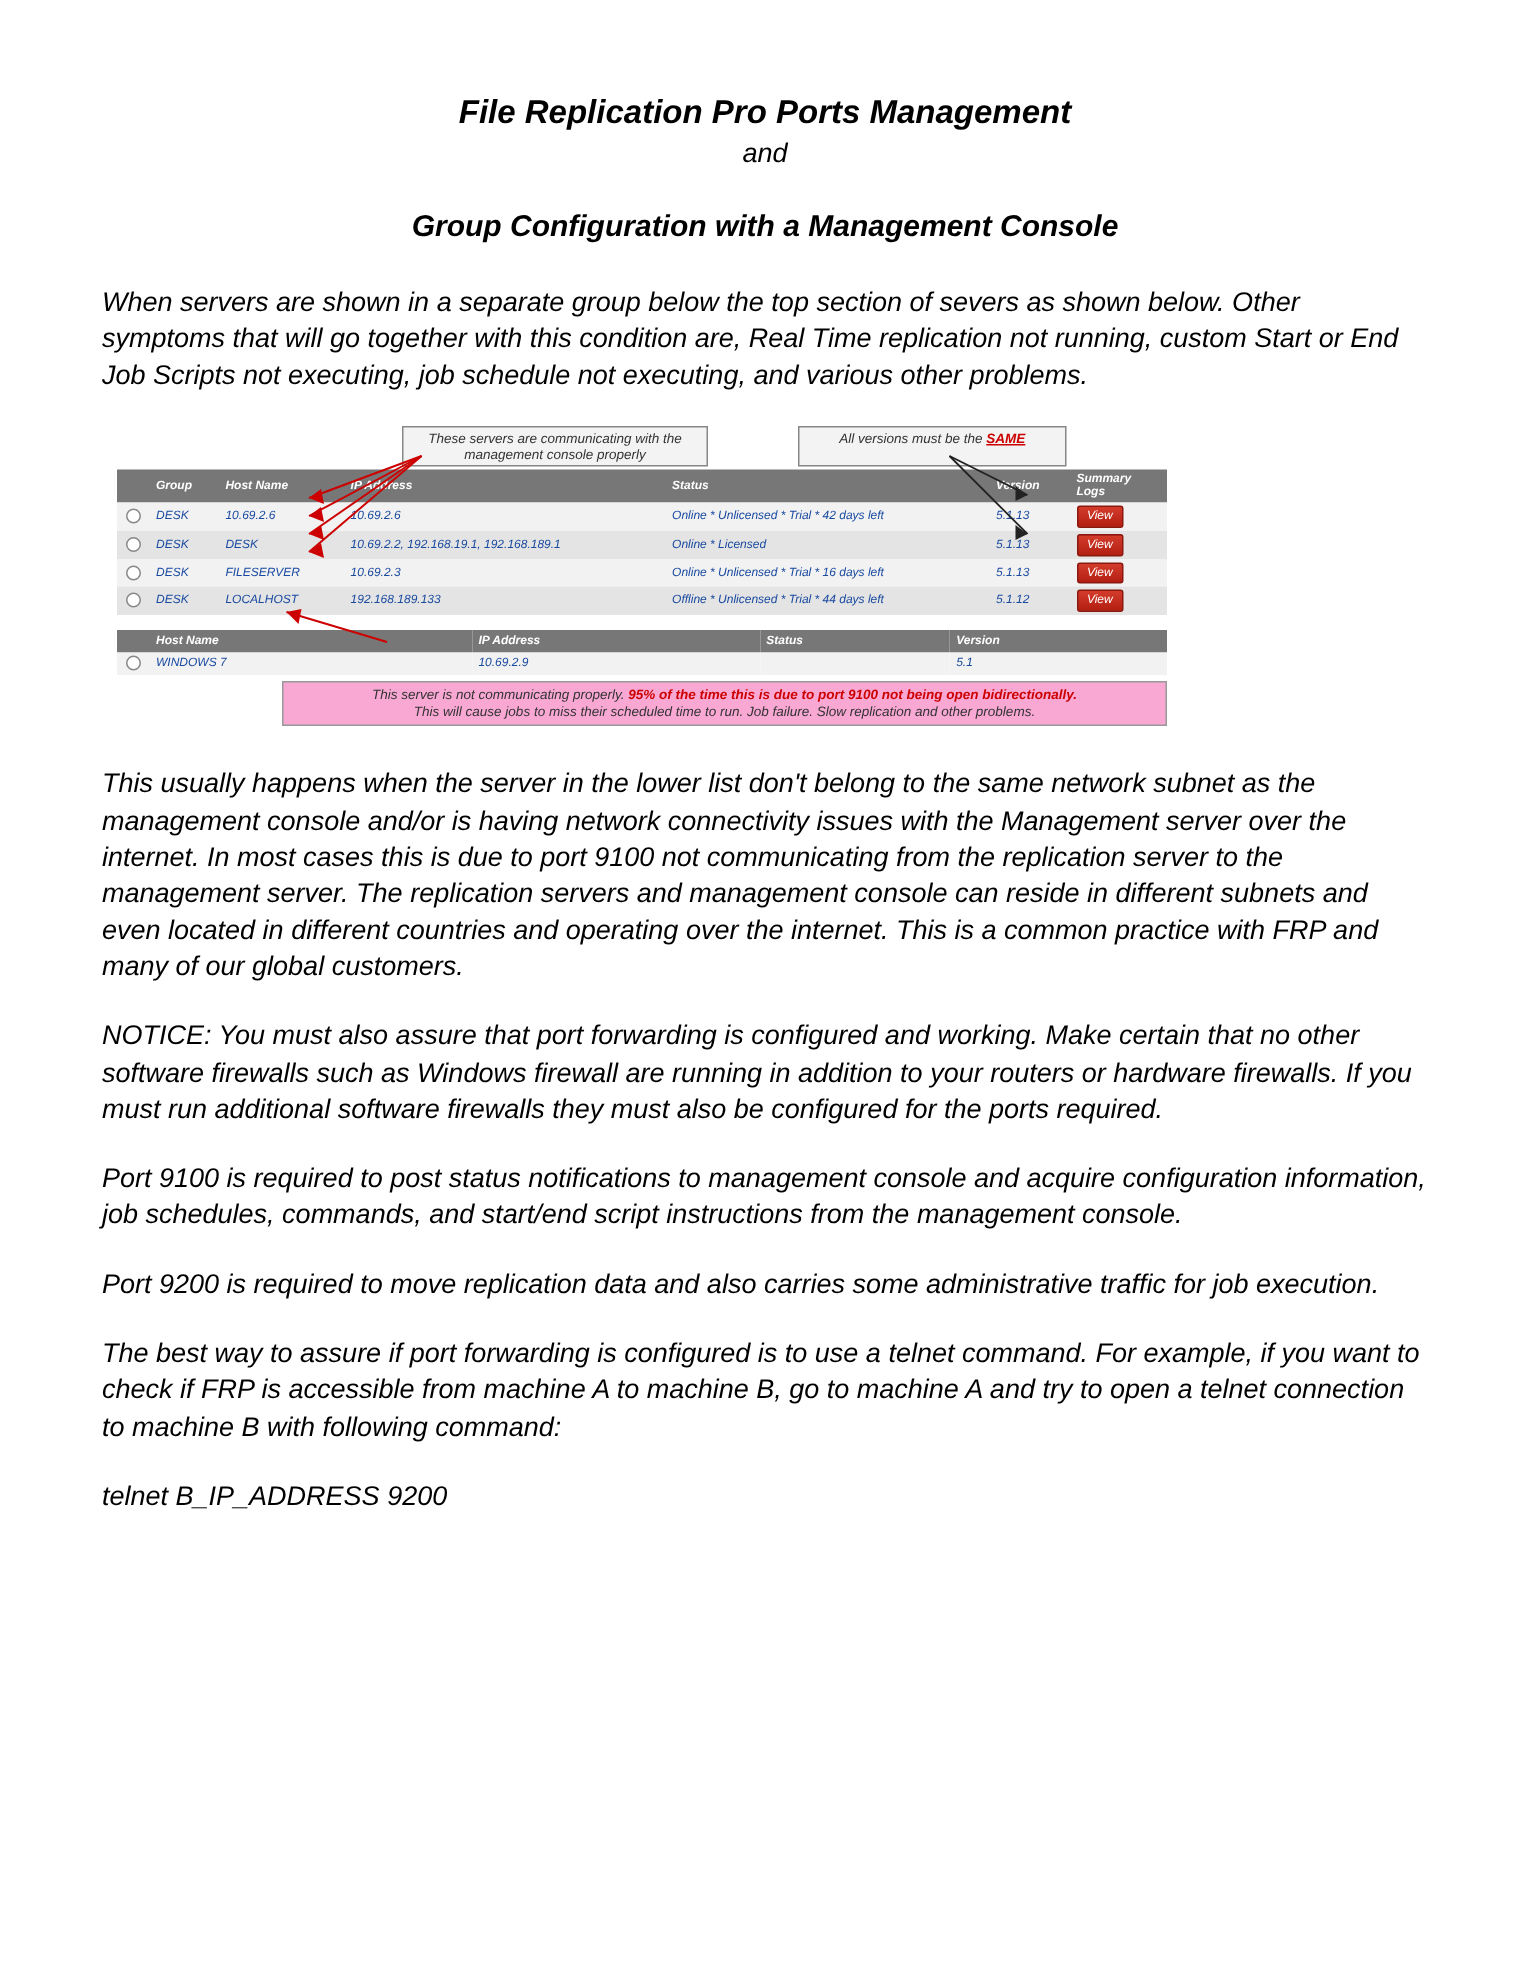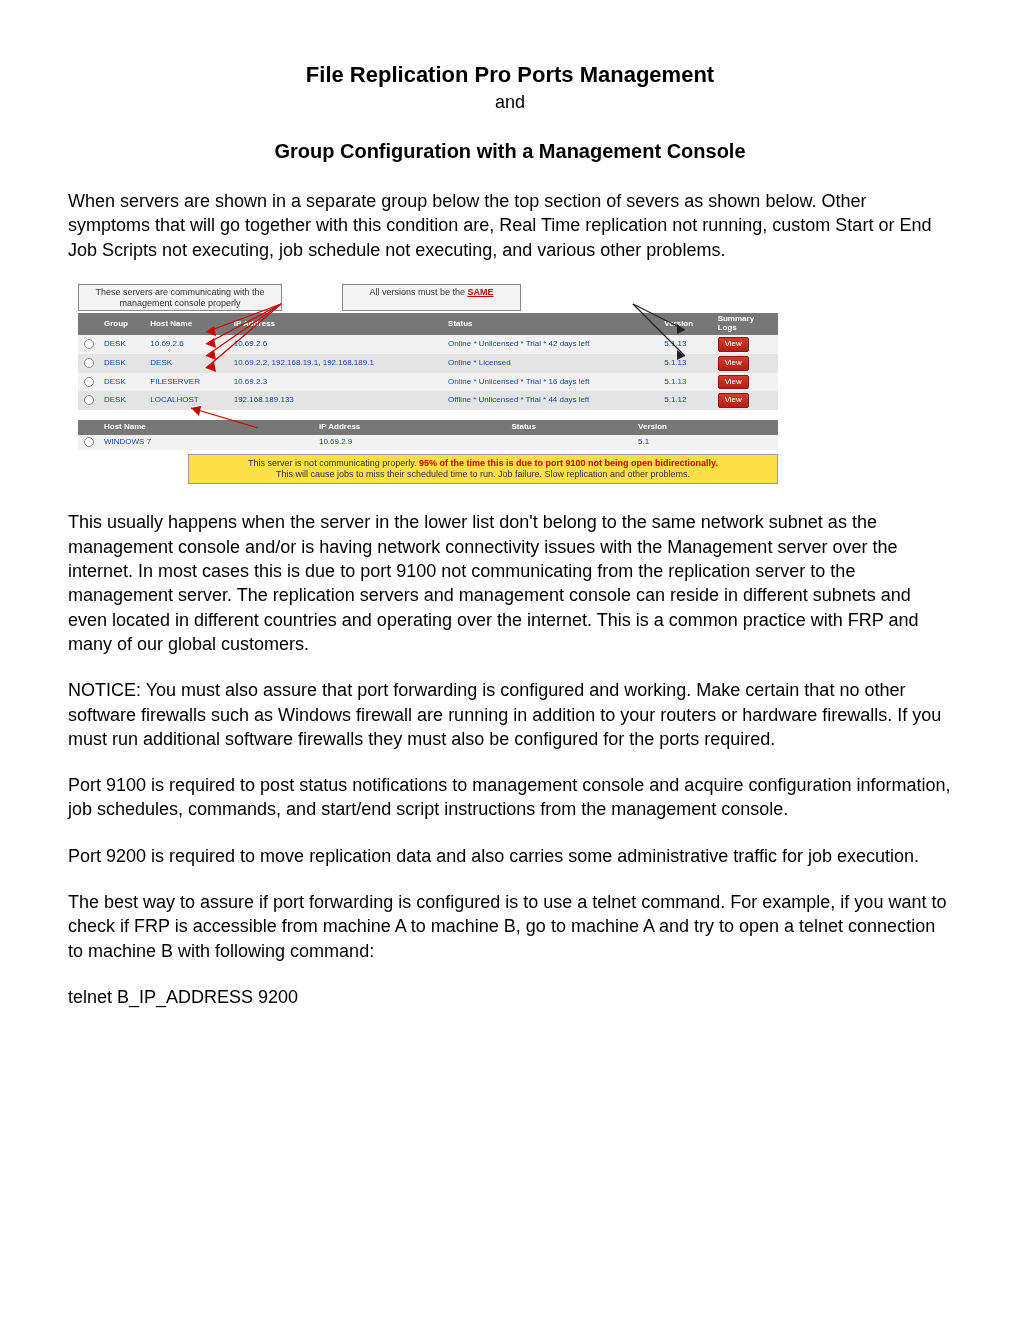--- a/index.html
+++ b/index.html
@@ -7,38 +7,40 @@
     padding: 0;
     background: #fff;
     font-family: Arial, Helvetica, sans-serif;
     color: #000;
     width: 1020px;
   }
   .page {
     padding: 60px 68px 40px 68px;
     font-size: 18px;
     line-height: 1.35;
+    font-style: italic;
   }
   .title-block { text-align: center; margin-bottom: 24px; }
   .title-line-1 { font-weight: bold; font-size: 22px; }
   .title-line-and { font-size: 18px; text-align: center; }
   .title-line-2 { font-weight: bold; font-size: 20px; margin-top: 24px; }
   .para { margin: 0 0 22px 0; }
 
   
   .diagram {
     width: 700px;
     margin: 8px 0 26px 10px;
     font-size: 9px;
     color: #333;
     position: relative;
   }
   .callout-row {
     display: flex;
     gap: 60px;
+    margin-left: 190px;
     margin-bottom: 2px;
   }
   .callout-box {
     border: 1px solid #888;
     background: #f3f3f3;
     padding: 2px 6px;
     text-align: center;
     font-size: 9px;
     line-height: 1.2;
   }
@@ -72,21 +74,21 @@
     border-radius:2px;
     border:1px solid #8a1a10;
   }
   .status-col { color:#1a4aa0; }
   .offline { color:#aa0000; }
 
   .tbl2 { margin-top: 10px; }
 
   .footnote-box {
     border:1px solid #999;
-    background:#fde047;
+    background:#f9a8d4;
     margin: 4px 0 0 110px;
     padding: 3px 6px;
     font-size: 9px;
     line-height: 1.25;
     text-align:center;
   }
   .footnote-box .hot { color:#c00; font-weight:bold; }
 
   
   .arrow {

